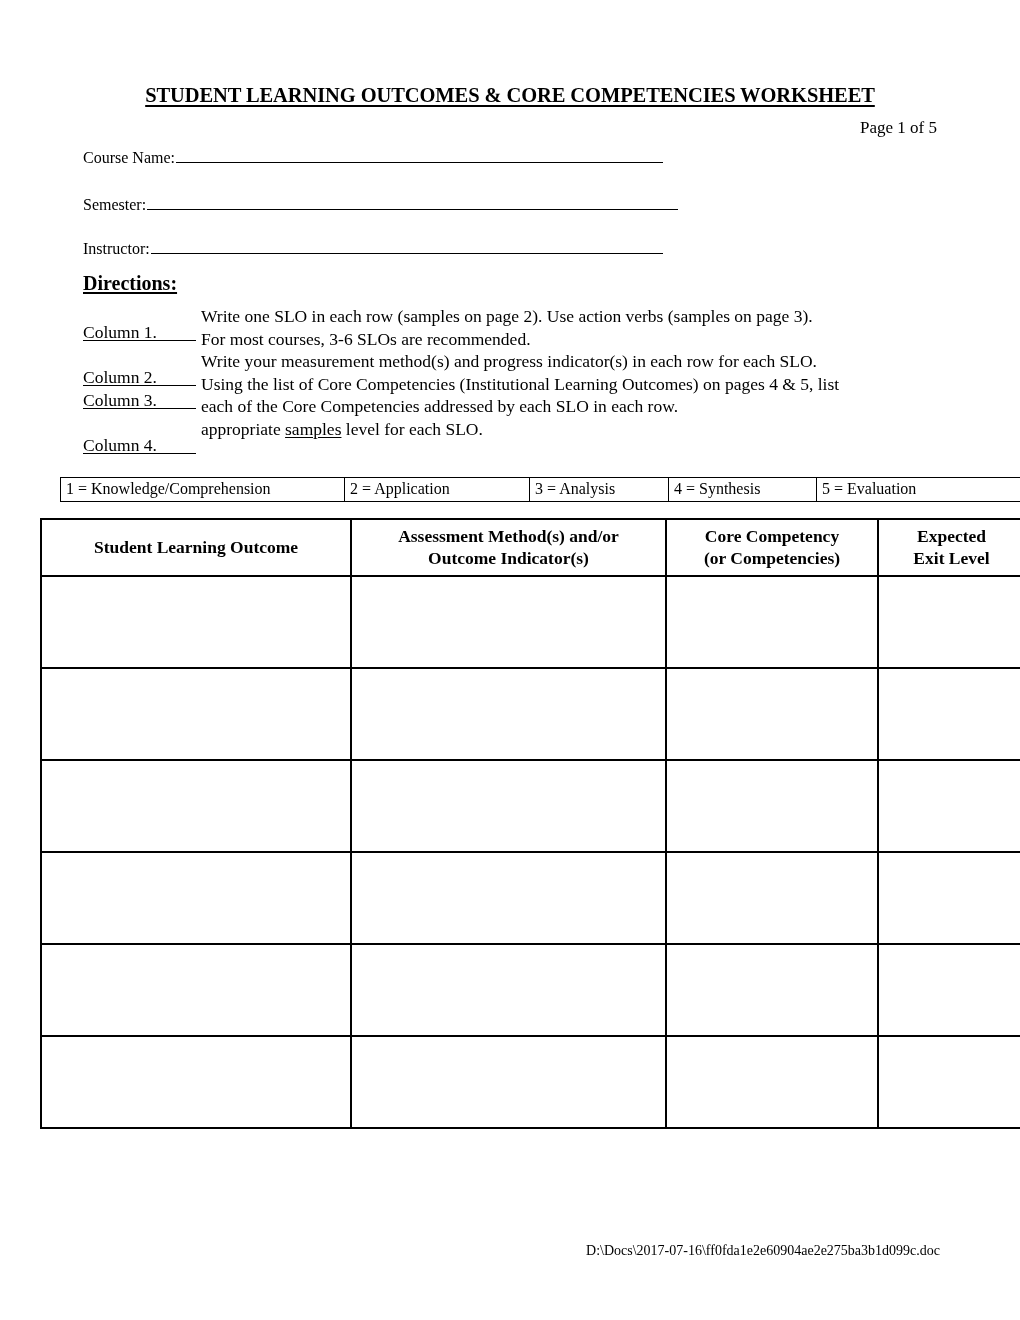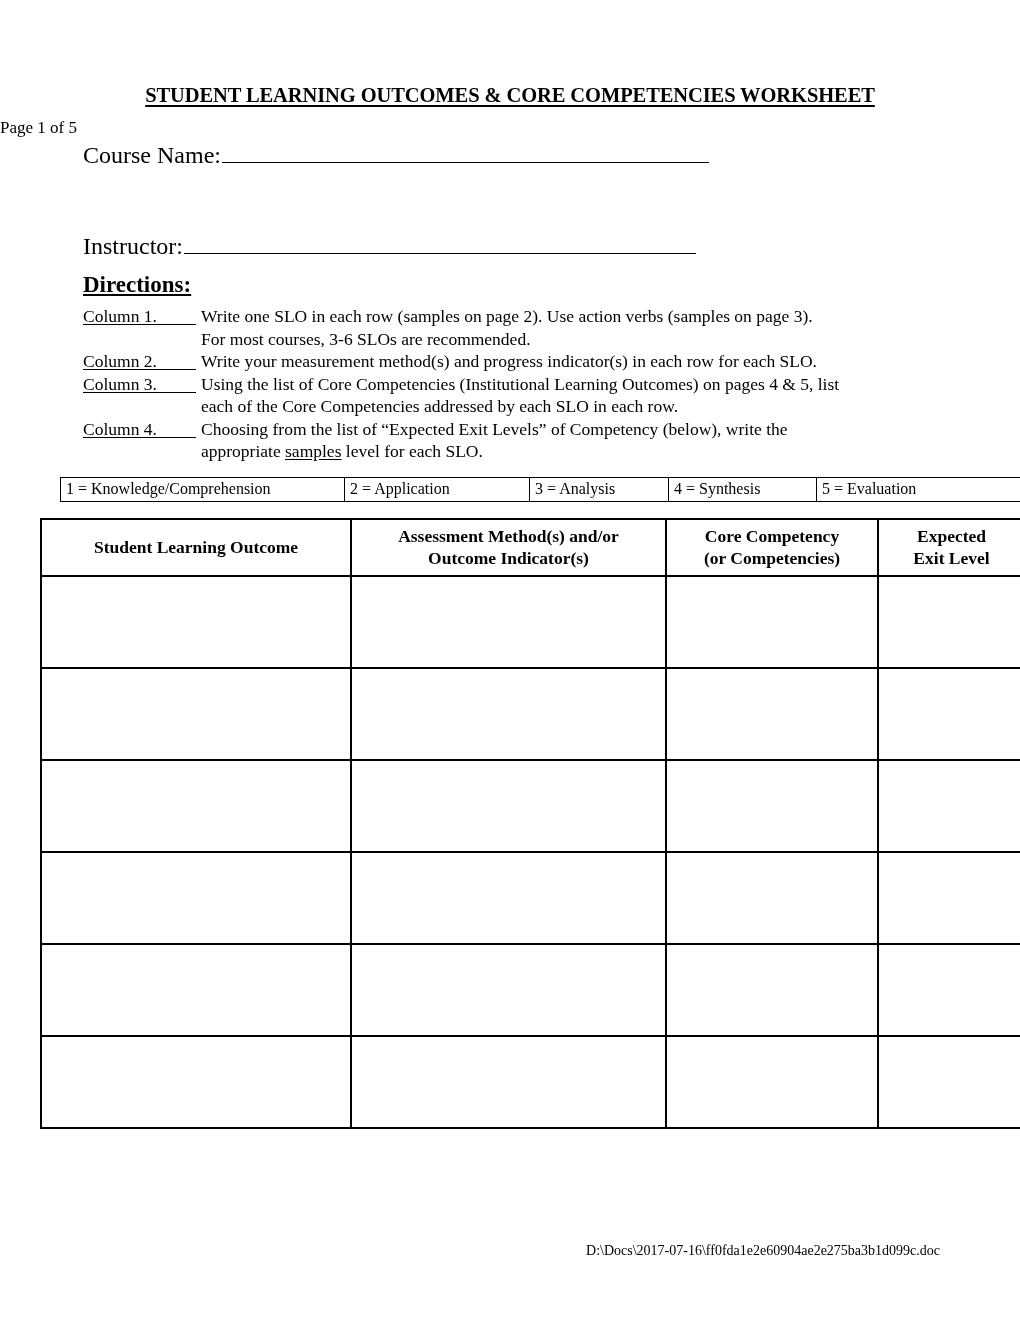--- a/index.html
+++ b/index.html
@@ -33,28 +33,29 @@
     letter-spacing: -0.1px;
     text-decoration: underline;
     text-underline-offset: 3px;
   }
 
   .page-indicator {
     position: absolute;
     top: 118px;
     left: 0;
     width: 937px;
+    text-align: right;
     font-size: 17px;
   }
 
   
   .form-field {
     position: absolute;
     left: 83px;
-    font-size: 24px;
+    font-size: 16px;
     white-space: nowrap;
     line-height: 1;
   }
   .form-field .fl-label {
     display: inline-block;
   }
   .form-field .fl-rule {
     display: inline-block;
     border-bottom: 1.6px solid #000;
     height: 21px;
@@ -67,21 +68,21 @@
 
   #field-course .fl-rule { width: 487px; }
   #field-semester .fl-rule { width: 531px; }
   #field-instructor .fl-rule { width: 512px; }
 
   
   .directions-heading {
     position: absolute;
     top: 272px;
     left: 83px;
-    font-size: 23px;
+    font-size: 20px;
     font-weight: bold;
     text-decoration: underline;
     text-underline-offset: 2px;
   }
 
   .direction-list {
     position: absolute;
     top: 305px;
     left: 83px;
     width: 868px;
@@ -89,21 +90,21 @@
   .direction-row {
     position: relative;
     font-size: 17.5px;
     line-height: 22.5px;
     padding-left: 118px;
     margin-bottom: 0px;
   }
   .direction-row .col-tag {
     position: absolute;
     left: 0;
-    top: 0;
+    top: 16px;
     width: 113px;
     border-bottom: 1.3px solid #000;
     height: 20px;
     box-sizing: border-box;
   }
   .direction-row .col-body {
     display: block;
   }
   .direction-row .col-body u {
     text-decoration: underline;
@@ -169,20 +170,23 @@
 <div class="page">
 
   <div class="doc-title">STUDENT LEARNING OUTCOMES &amp; CORE COMPETENCIES WORKSHEET</div>
 
   <div class="page-indicator">Page 1 of 5</div>
 
   <div class="form-field" id="field-course">
     <span class="fl-label">Course Name:</span><span class="fl-rule"></span>
   </div>
 
+  <div class="form-field" id="field-semester">
+    <span class="fl-label">Semester:</span><span class="fl-rule"></span>
+  </div>
 
   <div class="form-field" id="field-instructor">
     <span class="fl-label">Instructor:</span><span class="fl-rule"></span>
   </div>
 
   <div class="directions-heading">Directions:</div>
 
   <div class="direction-list">
 
     <div class="direction-row">
@@ -197,21 +201,20 @@
     </div>
 
     <div class="direction-row">
       <span class="col-tag">Column 3.</span>
       <span class="col-body">Using the list of Core Competencies (Institutional Learning Outcomes) on pages 4 &amp; 5, list</span>
       <span class="col-body">each of the Core Competencies addressed by each SLO in each row.</span>
     </div>
 
     <div class="direction-row">
       <span class="col-tag">Column 4.</span>
-      <span class="col-body">Choosing from the list of “Expected Exit Levels” of Competency (below), write the</span>
       <span class="col-body"><span>appropriate </span><u>samples</u><span> level for each SLO.</span></span>
     </div>
 
   </div>
 
   <table class="levels-table">
     <tbody>
         <tr>
       <td style="width:273px;">1 = Knowledge/Comprehension</td>
       <td style="width:174px;">2 = Application</td>

